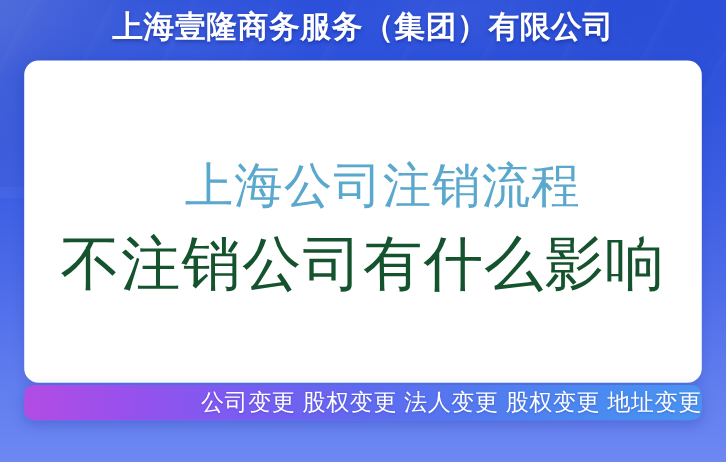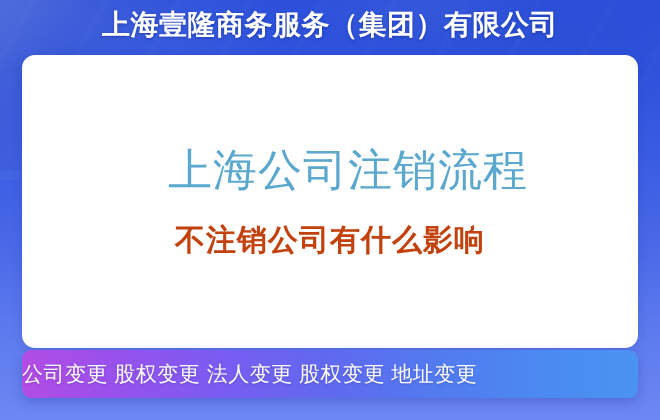--- a/index.html
+++ b/index.html
@@ -101,48 +101,48 @@
     font-size: 44px;
     line-height: 58px;
     letter-spacing: 1px;
     font-weight: normal;
     color: #5aa8cd;
     margin-left: 36px;
   }
 
   #headline-line-2 {
     display: block;
-    font-size: 30px;
+    font-size: 54px;
     line-height: 62px;
     letter-spacing: 1px;
     margin-top: 10px;
-    font-weight: bold;
-    color: #c2410c;
+    font-weight: normal;
+    color: #14532d;
   }
 
   
   #service-bar {
     position: absolute;
     left: 22px;
     top: 350px;
     width: 616px;
-    height: 48px;
+    height: 32px;
     border-radius: 9px;
     background: linear-gradient(90deg,
         #b24ce4 0%,
         #9a50ec 14%,
         #7a5cf2 32%,
         #6069f0 50%,
         #5379ef 66%,
         #4a8bf1 86%,
         #4a93f2 100%);
     box-shadow: 0 4px 12px rgba(30,40,150,0.28);
     display: flex;
     align-items: center;
-    justify-content: flex-start;
+    justify-content: flex-end;
     z-index: 6;
   }
 
   #service-bar-text {
     color: #ffffff;
     font-size: 21px;
     font-weight: normal;
     letter-spacing: 0.5px;
     white-space: nowrap;
     text-shadow: 0 1px 2px rgba(30,30,120,0.25);

